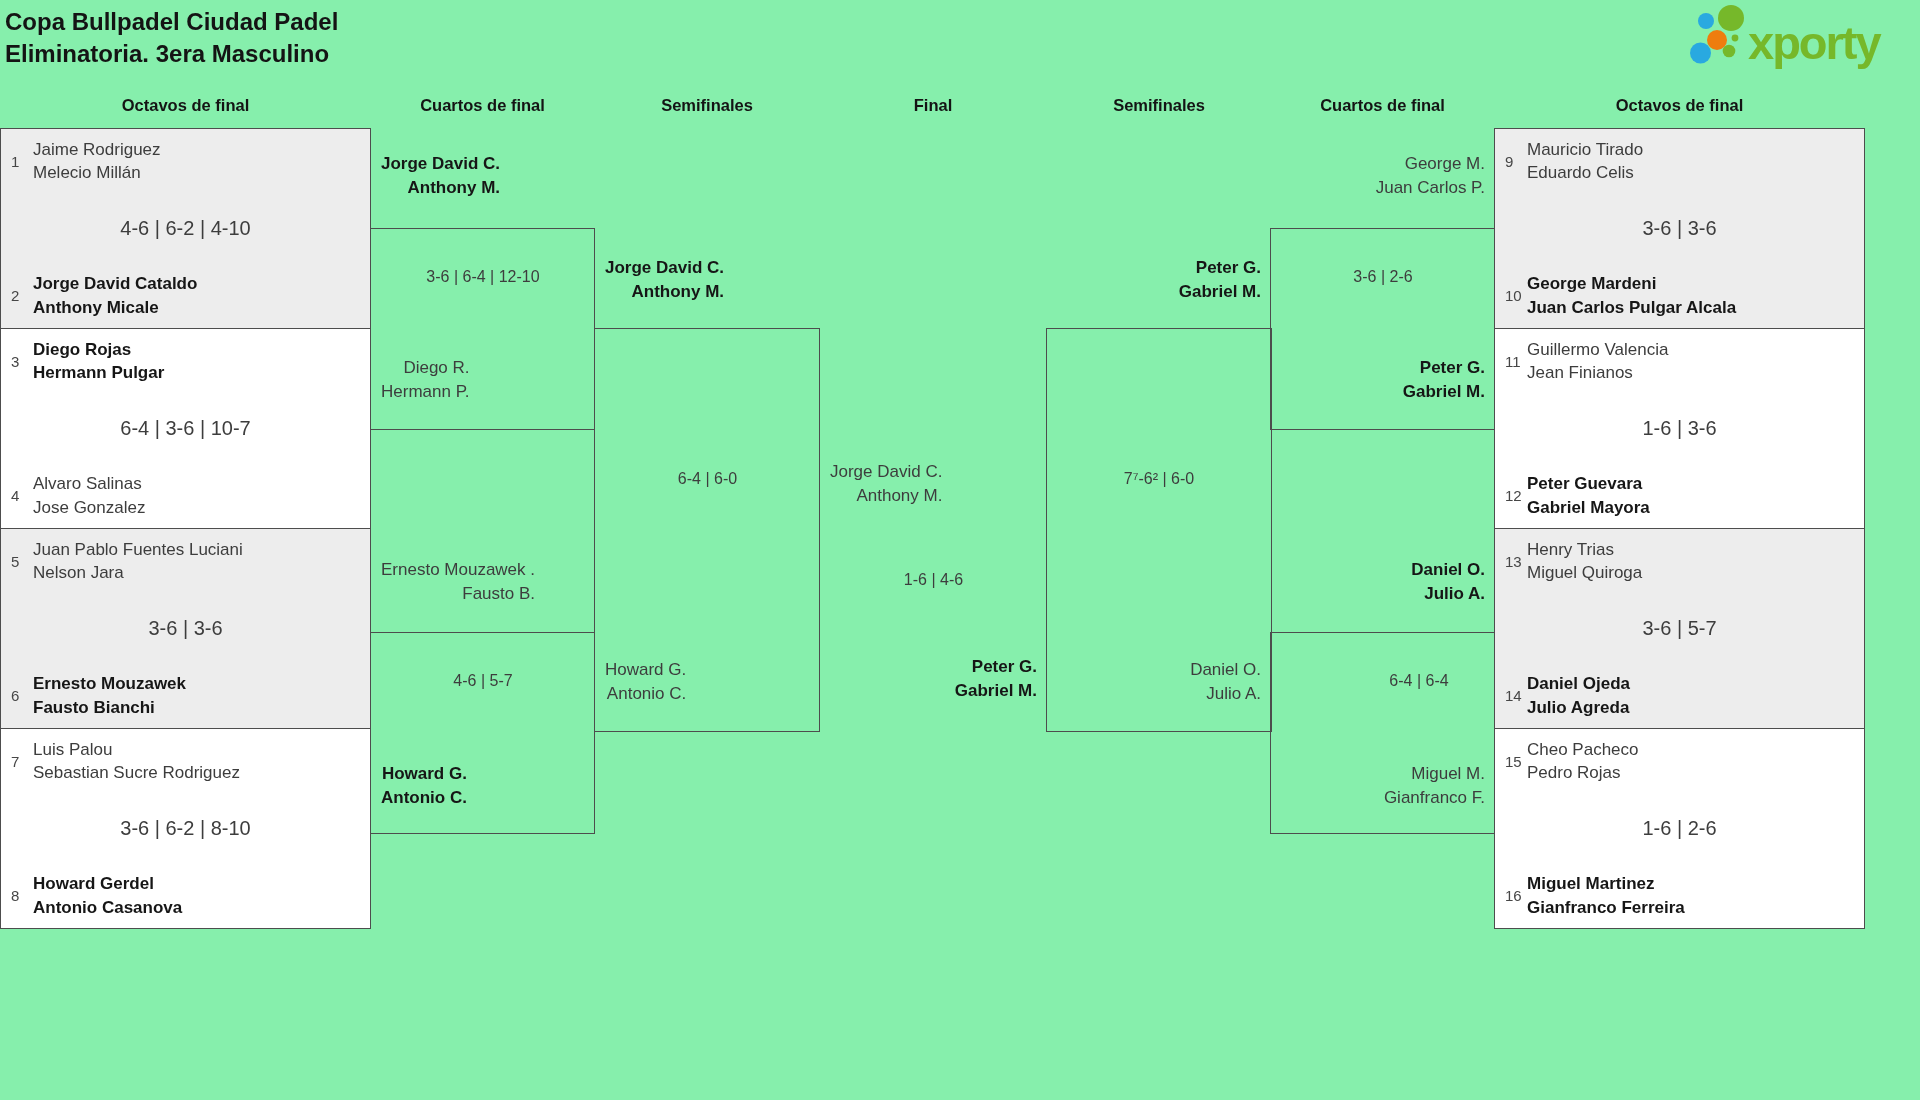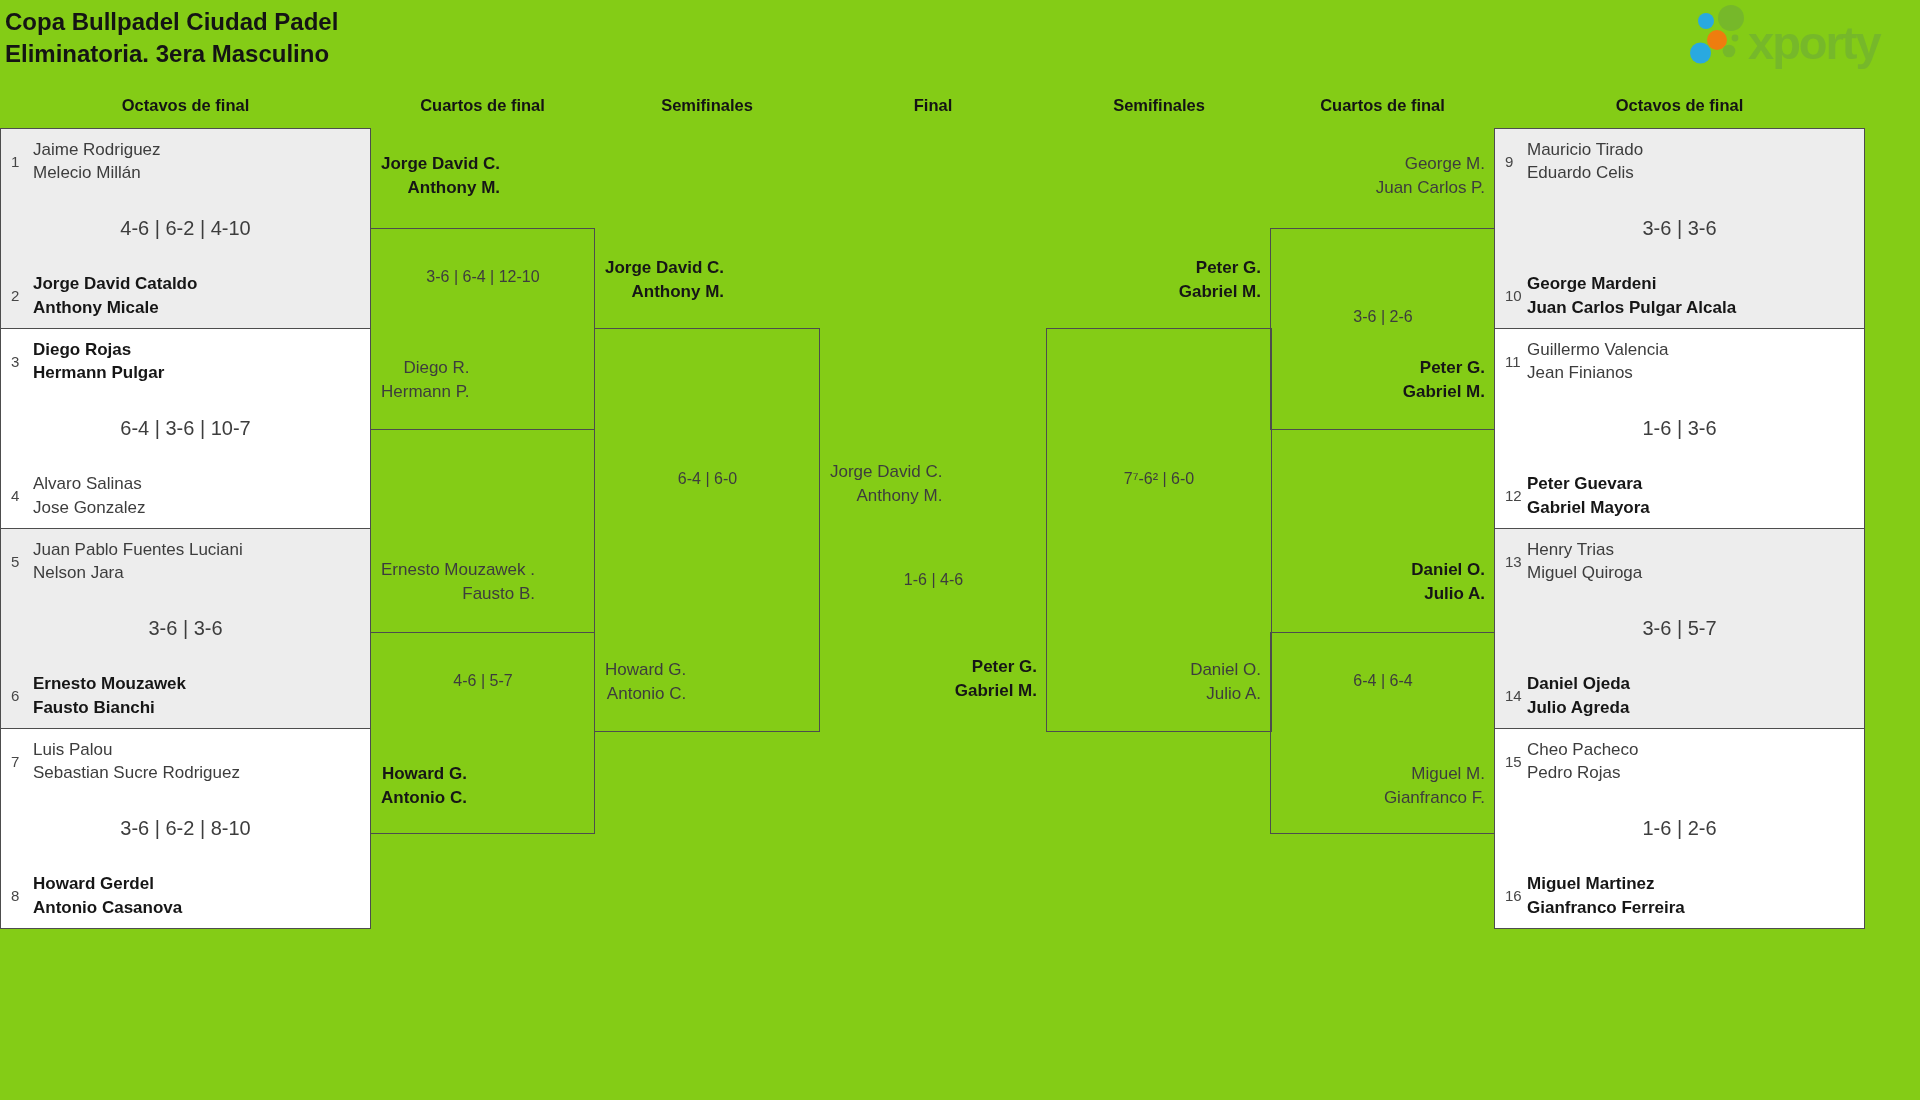--- a/index.html
+++ b/index.html
@@ -1,17 +1,17 @@
 <!DOCTYPE html>
 <html><head>
 <meta charset="utf-8">
 <style>
   html,body{margin:0;padding:0;background:#ffffff;}
   .page{
-    position:relative;width:1920px;height:1100px;background:#84cc16;overflow:hidden;
+    position:relative;width:1920px;height:1100px;background:#86efac;overflow:hidden;
     font-family:"Liberation Sans",sans-serif;color:#3d3d3d;
   }
   .title{position:absolute;left:5px;top:6px;font-size:24px;font-weight:700;color:#141414;line-height:1.32;}
   .logo{position:absolute;left:1688px;top:4px;width:230px;height:70px;}
   .round-header{position:absolute;top:96px;text-align:center;font-size:16.5px;font-weight:700;color:#141414;}
   .octavos-col{position:absolute;top:128px;width:371px;height:801px;border:1px solid #4d4d4d;box-sizing:border-box;display:flex;flex-direction:column;}
   .octavos-col.left{left:0px;}
   .octavos-col.right{left:1494px;}
   .orow{flex:1;box-sizing:border-box;display:flex;flex-direction:column;justify-content:space-between;padding:9px 10px;background:#ffffff;}
   .orow.sep{border-bottom:1px solid #4d4d4d;}
@@ -259,29 +259,29 @@
   <div class="fscore" style="left:1047px;width:224px;top:470px;">7⁷-6² | 6-0</div>
   <div class="label r" style="left:1047px;width:214px;top:658px;">
     <div>Daniel O.</div>
     <div>Julio A.</div>
   </div>
 
   <div class="label r" style="left:1271px;width:214px;top:152px;">
     <div>George M.</div>
     <div>Juan Carlos P.</div>
   </div>
-  <div class="fscore" style="left:1271px;width:224px;top:268px;margin-top:40px;">3-6 | 2-6</div>
+  <div class="fscore" style="left:1271px;width:224px;top:268px;">3-6 | 2-6</div>
   <div class="label bold r" style="left:1271px;width:214px;top:356px;">
     <div>Peter G.</div>
     <div>Gabriel M.</div>
   </div>
 
   <div class="label bold r" style="left:1271px;width:214px;top:558px;">
     <div>Daniel O.</div>
     <div>Julio A.</div>
   </div>
-  <div class="fscore" style="left:1271px;width:224px;top:672px;">6-4 | 6-4</div>
+  <div class="fscore" style="left:1307px;width:224px;top:672px;">6-4 | 6-4</div>
   <div class="label r" style="left:1271px;width:214px;top:762px;">
     <div>Miguel M.</div>
     <div>Gianfranco F.</div>
   </div>
 
 </div>
 
 </body></html>

